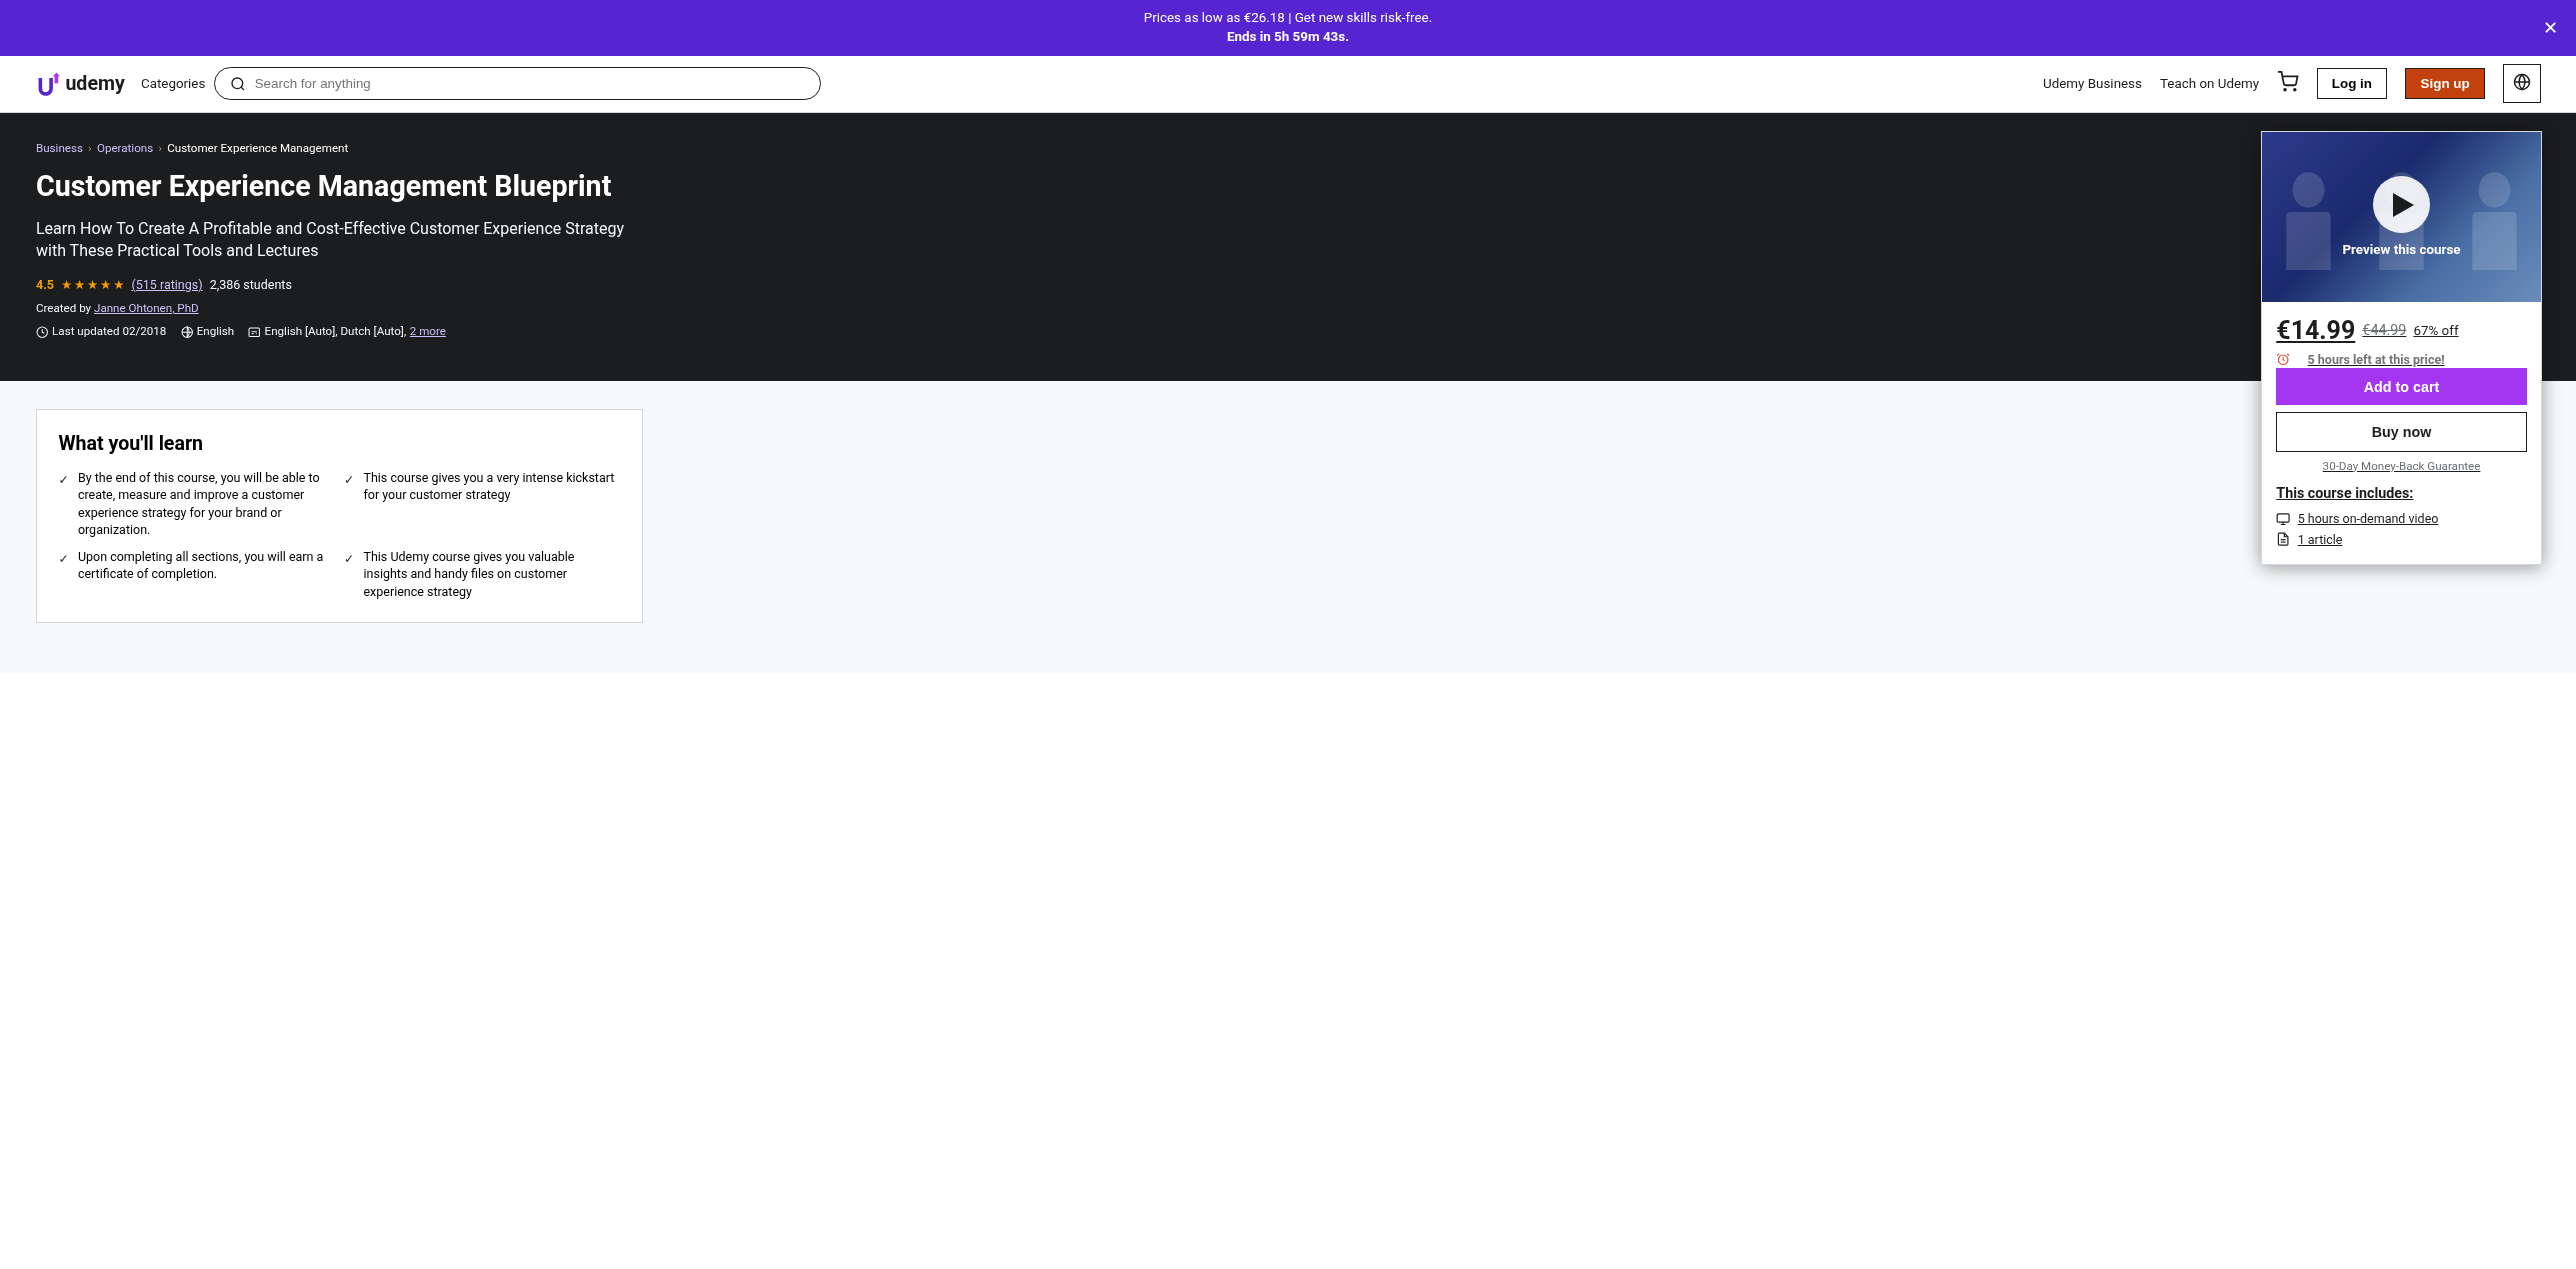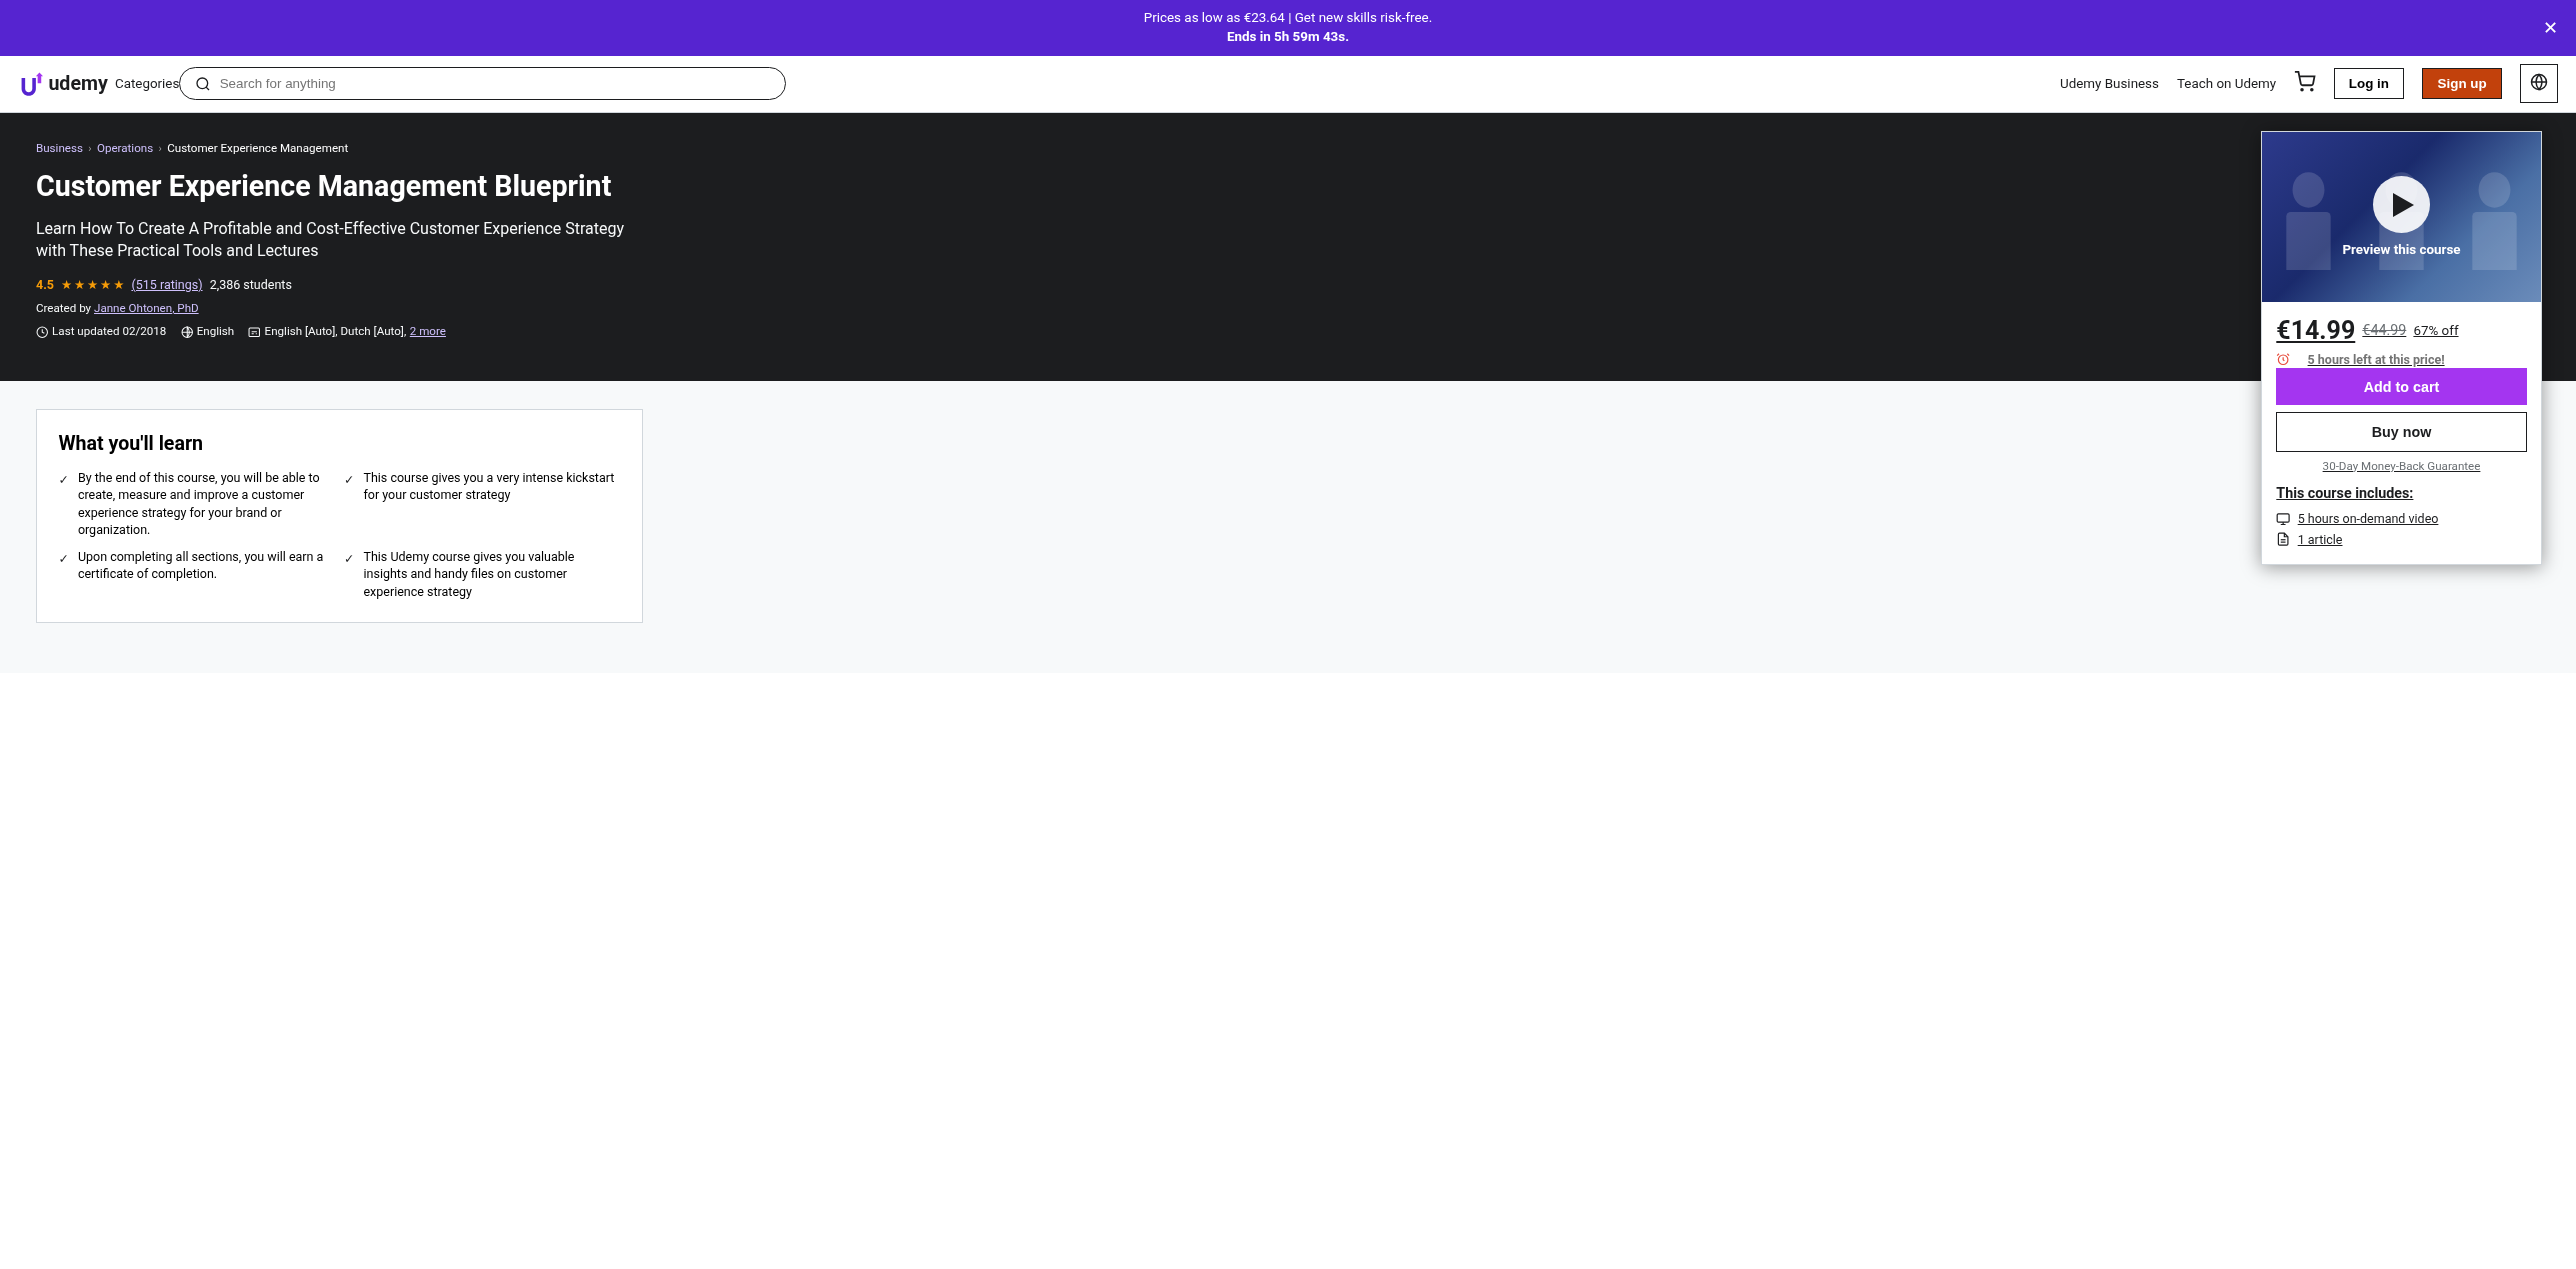--- a/index.html
+++ b/index.html
@@ -25,25 +25,25 @@
       border: none;
       color: #fff;
       font-size: 18px;
       cursor: pointer;
     }
 
     
     .navbar {
       display: flex;
       align-items: center;
-      padding: 0 18px;
+      padding: 0 35px;
       height: 57px;
       border-bottom: 0.9px solid #d1d7dc;
       background: #fff;
-      gap: 0;
+      gap: 9px;
     }
     .logo {
       display: flex;
       align-items: center;
       gap: 1.8px;
       text-decoration: none;
       margin-right: 7.1px;
     }
     .logo-icon {
       width: 28.6px;
@@ -282,21 +282,21 @@
     .learn-box h2 { font-size: 19.6px; font-weight: 700; margin-bottom: 14.3px; }
     .learn-grid { display: grid; grid-template-columns: 1fr 1fr; gap: 9px; }
     .learn-item { display: flex; align-items: flex-start; gap: 9px; font-size: 12.5px; line-height: 1.4; }
     .check-icon { color: #1c1d1f; flex-shrink: 0; margin-top: 1.8px; font-size: 12.5px; }
   </style>
 </head>
 <body>
 
 <div class="banner">
   <div class="banner-text">
-    <span>Prices as low as €23.64 | Get new skills risk-free.</span><br>
+    <span>Prices as low as €26.18 | Get new skills risk-free.</span><br>
     <strong>Ends in 5h 59m 43s.</strong>
   </div>
   <button class="banner-close">✕</button>
 </div>
 
 <nav class="navbar">
   <a class="logo" href="#">
     <svg class="logo-icon" viewBox="0 0 32 32" fill="none" xmlns="http://www.w3.org/2000/svg">
       <path d="M4 22V10h4v12c0 2.2 1.8 4 4 4s4-1.8 4-4V10h4v12c0 4.4-3.6 8-8 8s-8-3.6-8-8z" fill="#5624d0"></path>
       <path d="M24 4l-4 4h2v8h4V8h2L24 4z" fill="#a435f0"></path>

